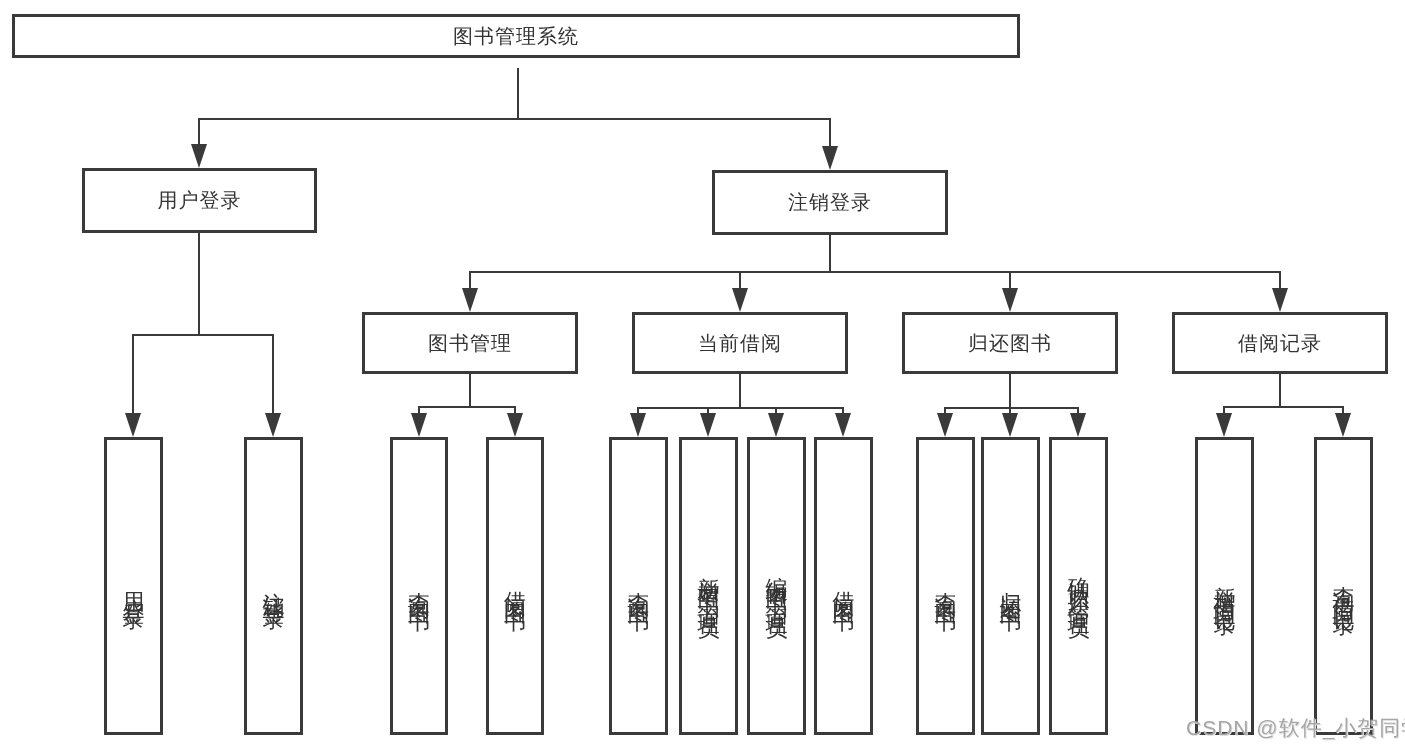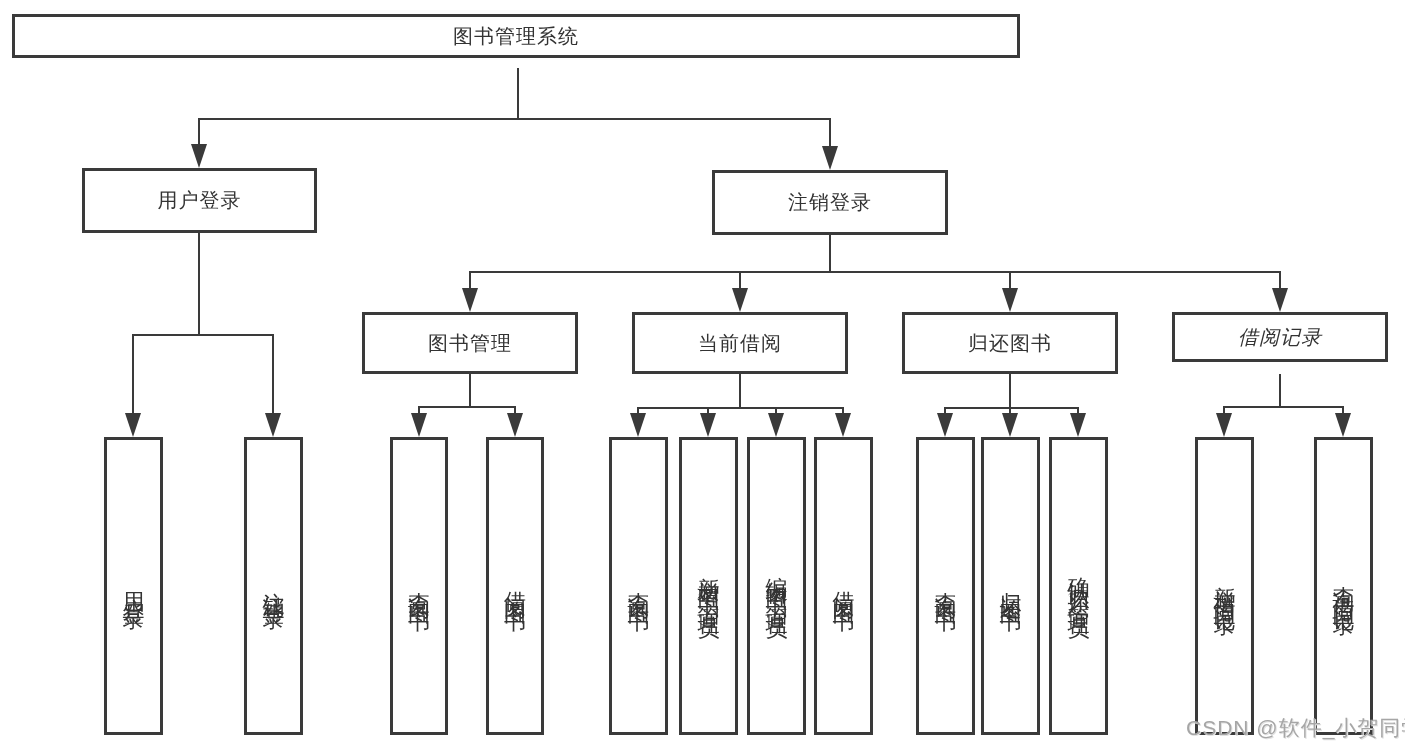--- a/index.html
+++ b/index.html
@@ -43,21 +43,21 @@
   <div class="node" style="left:82px;top:168px;width:235px;height:65px;">用户登录</div>
 
   <div class="node" style="left:712px;top:170px;width:236px;height:65px;">注销登录</div>
 
   <div class="node" style="left:362px;top:312px;width:216px;height:62px;">图书管理</div>
 
   <div class="node" style="left:632px;top:312px;width:216px;height:62px;">当前借阅</div>
 
   <div class="node" style="left:902px;top:312px;width:216px;height:62px;">归还图书</div>
 
-  <div class="node" style="left:1172px;top:312px;width:216px;height:50px;font-style:italic;">借阅记录</div>
+  <div class="node" style="left:1172px;top:312px;width:216px;height:62px;">借阅记录</div>
 
   <div class="node leaf" style="left:104px;">用户登录</div>
   <div class="node leaf" style="left:244px;">注销登录</div>
 
   <div class="node leaf" style="left:390px;width:58px;">查询图书</div>
   <div class="node leaf" style="left:486px;width:58px;">借阅图书</div>
 
   <div class="node leaf" style="left:609px;">查询图书</div>
   <div class="node leaf" style="left:679px;">新增图书（管理员）</div>
   <div class="node leaf" style="left:747px;">编辑图书（管理员）</div>

